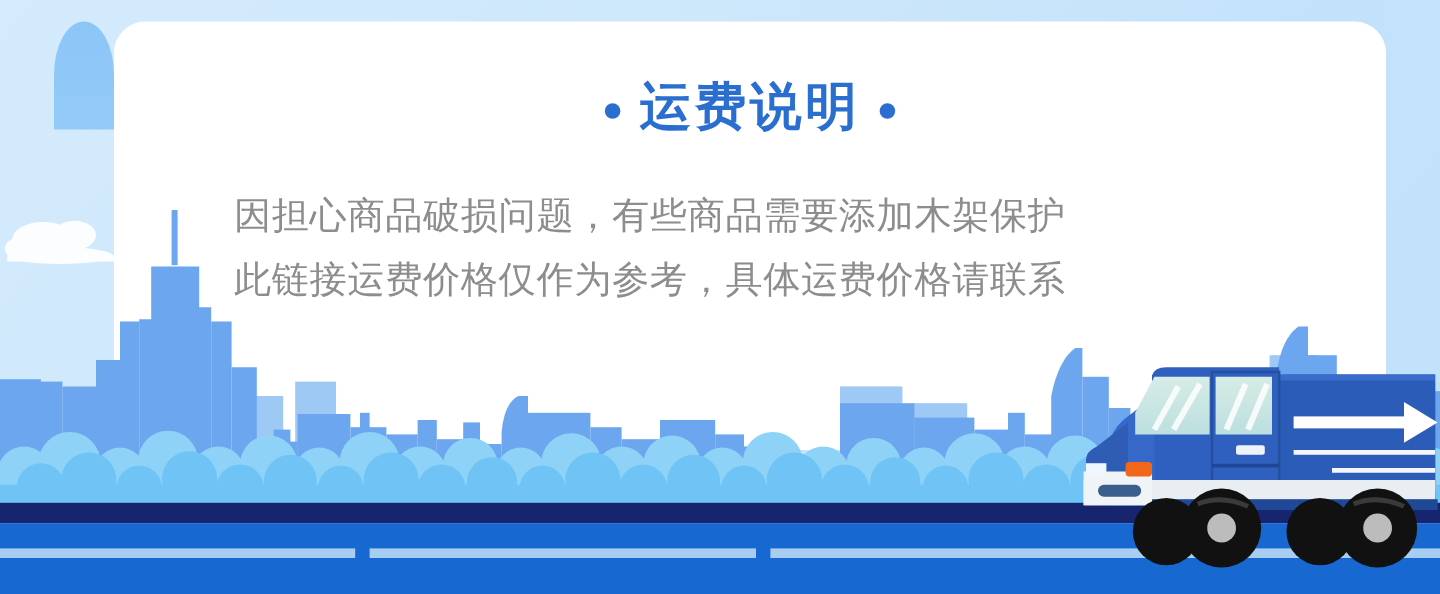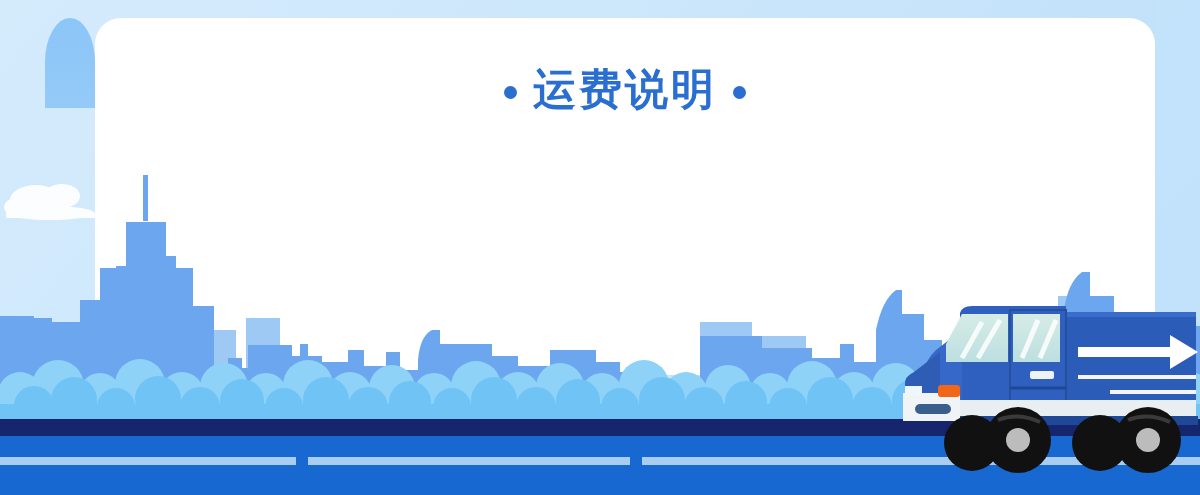--- a/index.html
+++ b/index.html
@@ -310,17 +310,19 @@
 
   <div class="content">
 
     <div class="title-row">
       <span class="dot"></span>
       <span class="title">运费说明</span>
       <span class="dot"></span>
     </div>
 
     <div class="body-text">
+      <p>因担心商品破损问题，有些商品需要添加木架保护</p>
+      <p>此链接运费价格仅作为参考，具体运费价格请联系</p>
     </div>
 
   </div>
 
 </div>
 
 </body></html>

